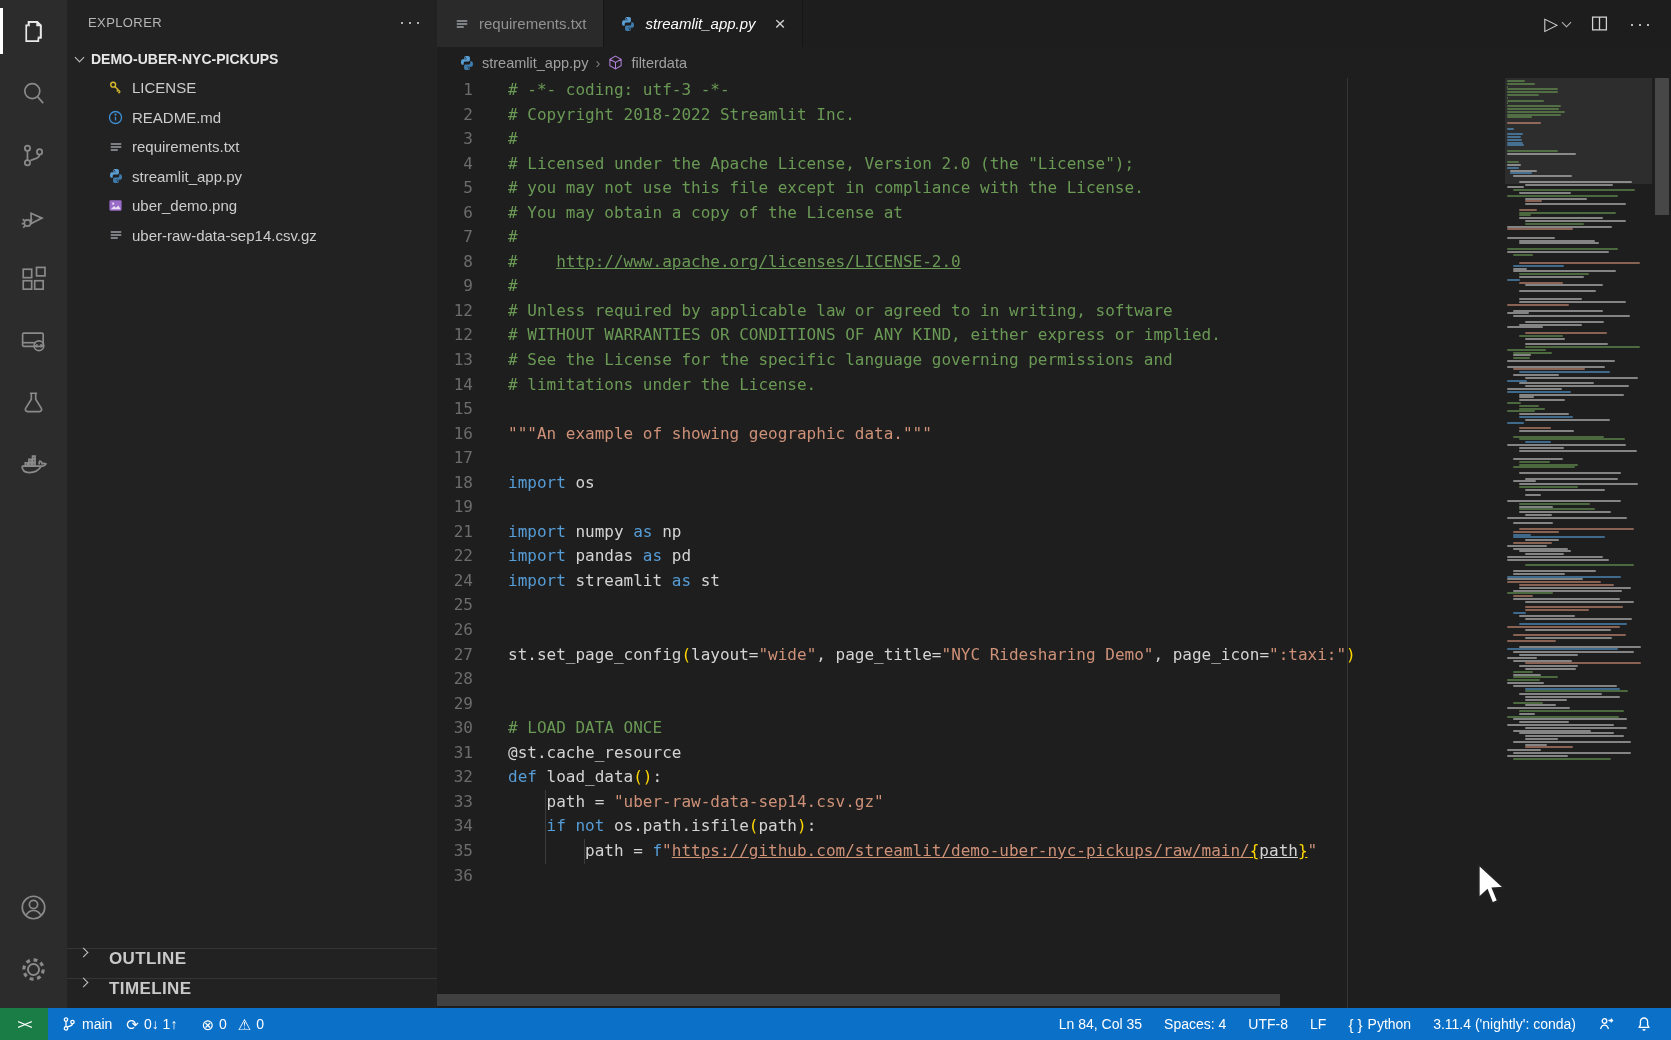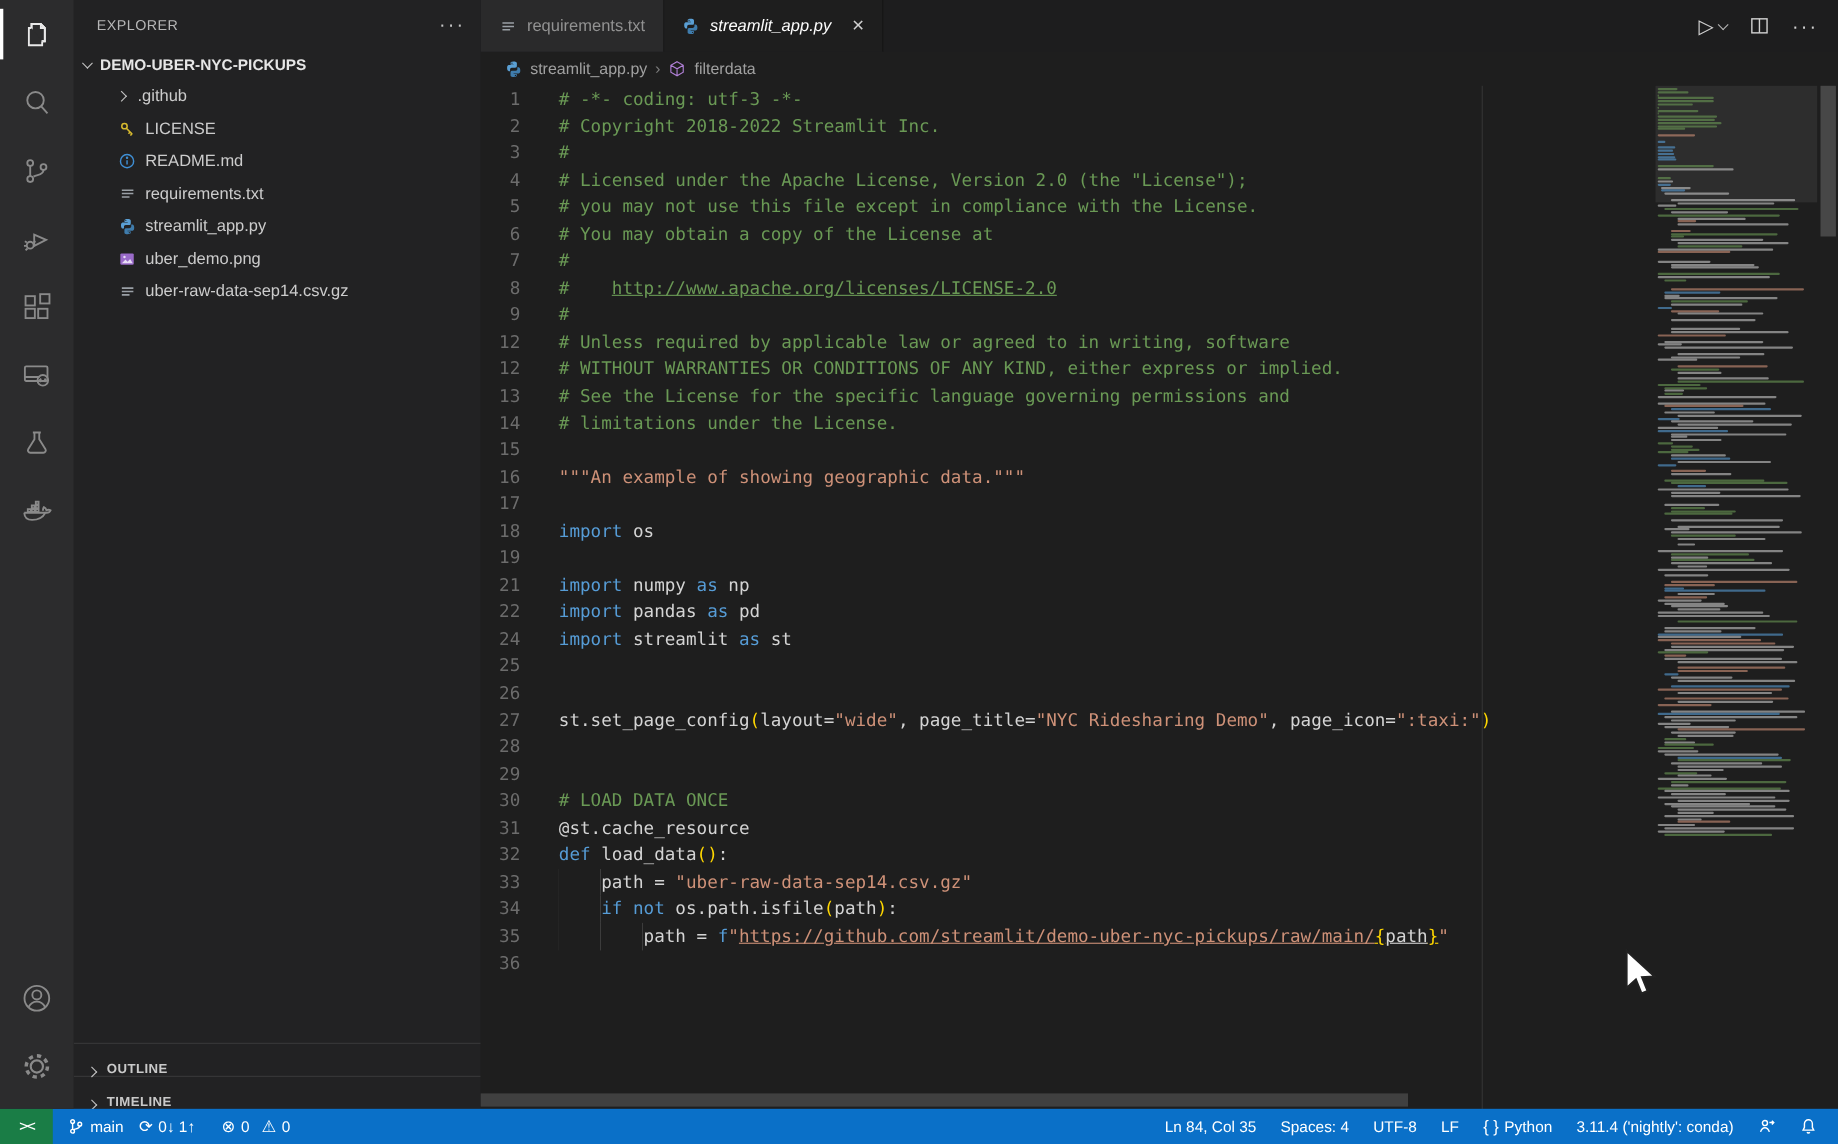--- a/index.html
+++ b/index.html
@@ -23,22 +23,22 @@
   .sb-title { font-size:13px; letter-spacing:.4px; color:#b6b6b6; }
   .sb-more { color:#c5c5c5; font-size:18px; letter-spacing:2px; cursor:pointer; line-height:10px; }
   .chev { display:inline-block; width:7px; height:7px; border-right:1.6px solid #c5c5c5; border-bottom:1.6px solid #c5c5c5; }
   .chev.down { transform:rotate(45deg); margin-top:-3px; }
   .chev.right { transform:rotate(-45deg); }
   .sb-root { display:flex; align-items:center; gap:8px; height:29px; padding-left:9px;
              font-weight:bold; font-size:14px; color:#e6e6e6; cursor:pointer; }
   .tree-row { display:flex; align-items:center; gap:8px; height:29.5px; padding-left:40px; font-size:15px; cursor:pointer; }
   .fi { width:17px; height:17px; display:inline-flex; align-items:center; justify-content:center; flex:none; }
   .sb-bottom { position:absolute; left:0; right:0; bottom:0; }
-  .sb-panel { display:flex; align-items:flex-end; gap:10px; height:30px; padding-left:13px;
-              border-top:1px solid rgba(255,255,255,.09); font-weight:bold; font-size:12px; letter-spacing:.4px;
+  .sb-panel { display:flex; align-items:flex-start; gap:22px; height:30px; padding-left:13px;
+              border-top:1px solid rgba(255,255,255,.09); font-weight:bold; font-size:17px; letter-spacing:.4px;
               color:#c9c9c9; cursor:pointer; }
 
   
   .main { position:absolute; left:437px; top:0; right:0; height:1008px; background:#1e1e1e; }
   .tabbar { position:relative; height:47px; background:#1d1d1e; display:flex; }
   .tab { display:flex; align-items:center; gap:9px; padding:0 16px; font-size:15px;
          border-right:1px solid #161616; cursor:pointer; }
   .tab.inactive { background:#2a2a2b; color:#929292; }
   .tab.active { background:#1e1e1e; color:#fdfdfd; }
   .tab.active .tab-label { font-style:italic; }
@@ -166,26 +166,20 @@
   <div class="sidebar">
     <div class="sb-header">
       <span class="sb-title">EXPLORER</span>
       <span class="sb-more">···</span>
     </div>
     <div class="sb-root">
       <span class="chev down"></span>
       <span>DEMO-UBER-NYC-PICKUPS</span>
     </div>
     <div id="file-tree">
-        <div class="tree-row" style="padding-left: 33px;">
-          <span class="fi">
-            <span class="chev right" style="margin-left:3px"></span>
-          </span>
-          <span>.github</span>
-        </div>
         <div class="tree-row">
           <span class="fi">
             <svg width="15" height="15" viewBox="0 0 16 16" fill="none" stroke="#d6b92e" stroke-width="1.5">
               <circle cx="5.5" cy="5" r="2.6"></circle>
               <path d="M7.3 7 13 12.7M11 10.7l-1.6 1.6M12.8 12.5l-1.6 1.6"></path>
             </svg>
           </span>
           <span>LICENSE</span>
         </div>
         <div class="tree-row">

